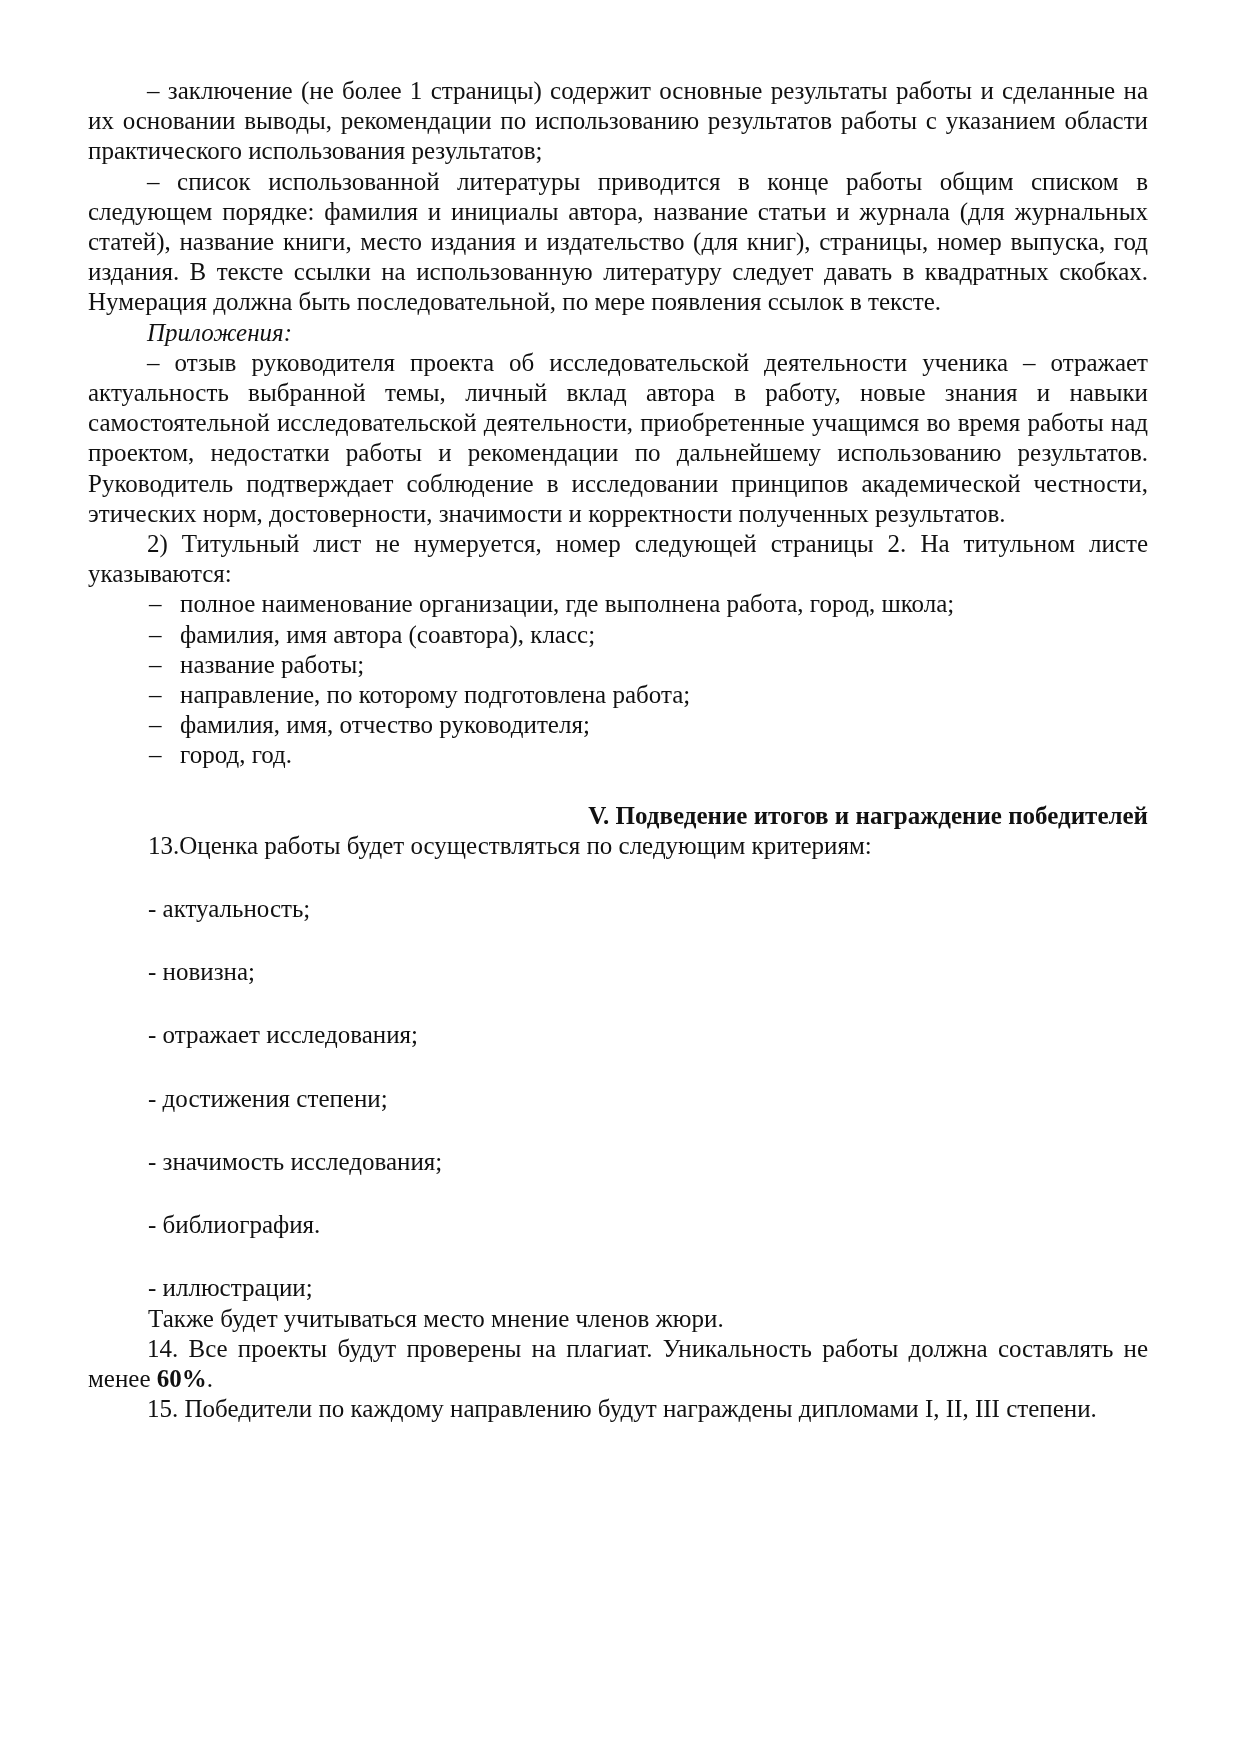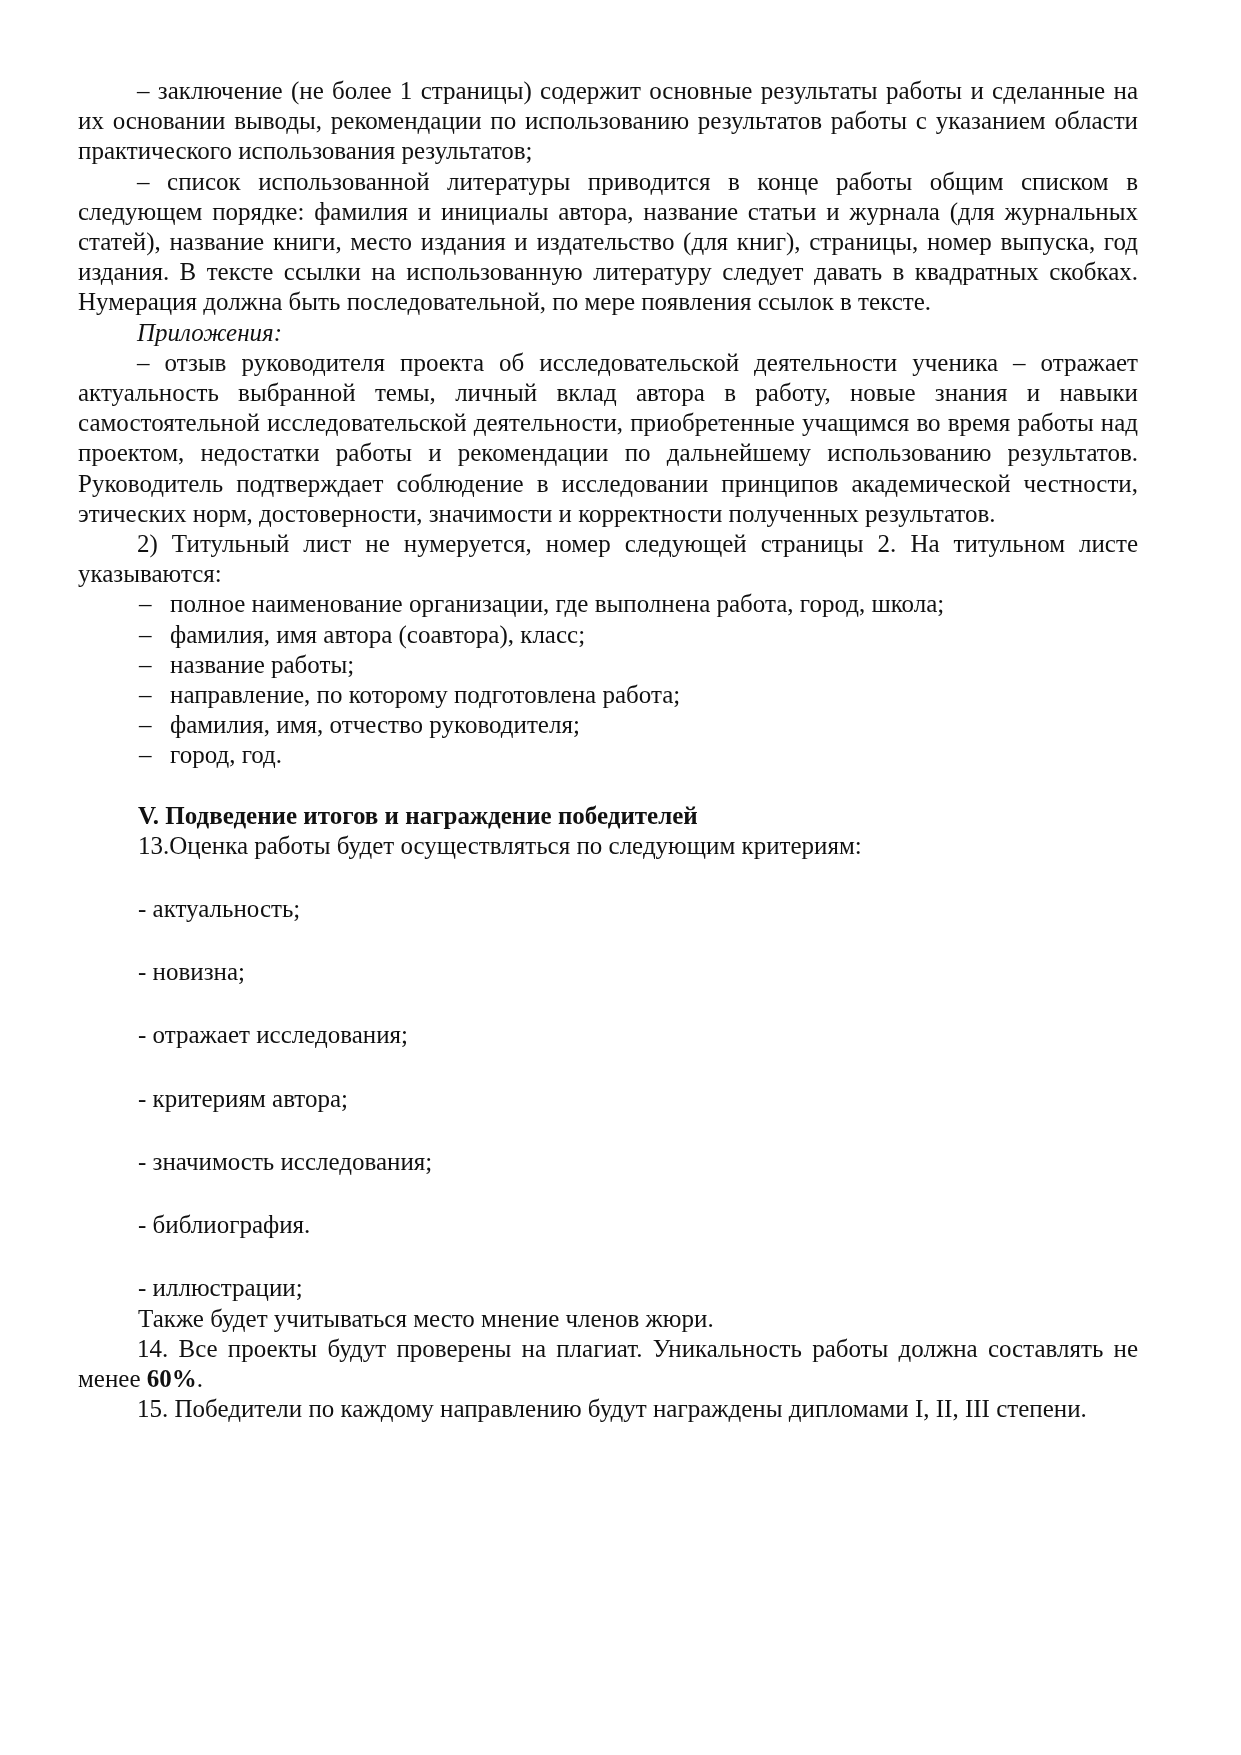--- a/index.html
+++ b/index.html
@@ -2,21 +2,21 @@
 <html><head>
   <meta charset="utf-8">
   <style>
     html, body { margin: 0; padding: 0; background: #ffffff; }
     body {
       width: 1241px; height: 1755px; position: relative; overflow: hidden;
       font-family: "Liberation Serif", "DejaVu Serif", serif;
       color: #111111;
     }
     .page {
-      position: absolute; left: 78px; top: 76px; width: 1060px;
+      position: absolute; left: 88px; top: 76px; width: 1060px;
       font-size: 25px; line-height: 30.2px;
     }
     .p { margin: 0; text-align: justify; text-indent: 59px; }
     .p.noindent { text-indent: 0; }
     .italic { font-style: italic; }
     .dash-list { list-style: none; margin: 0; padding: 0; }
     .dash-list li { position: relative; padding-left: 92px; }
     .dash-list li .dash { position: absolute; left: 61px; }
     .heading { font-weight: bold; margin: 30px 0 0 0; padding-left: 60px; }
     .plain-list { list-style: none; margin: 0; padding: 0 0 0 0; }
@@ -36,29 +36,29 @@
 
   <ul class="dash-list">
     <li><span class="dash">–</span><span>полное наименование организации, где выполнена работа, город, школа;</span></li>
     <li><span class="dash">–</span><span>фамилия, имя автора (соавтора), класс;</span></li>
     <li><span class="dash">–</span><span>название работы;</span></li>
     <li><span class="dash">–</span><span>направление, по которому подготовлена работа;</span></li>
     <li><span class="dash">–</span><span>фамилия, имя, отчество руководителя;</span></li>
     <li><span class="dash">–</span><span>город, год.</span></li>
   </ul>
 
-  <h2 class="heading" style="font-size:25px;line-height:30.2px;">V. Подведение итогов и награждение победителей</h2>
+  <h2 class="heading" style="font-size:25px;line-height:30.2px;text-align:right;">V. Подведение итогов и награждение победителей</h2>
 
   <div class="indent-block">
     <p class="p noindent">13.Оценка работы будет осуществляться по следующим критериям:</p>
     <ul class="plain-list">
       <li>- актуальность;</li>
       <li>- новизна;</li>
       <li>- отражает исследования;</li>
-      <li>- критериям автора;</li>
+      <li>- достижения степени;</li>
       <li>- значимость исследования;</li>
       <li>- библиография.</li>
       <li>- иллюстрации;</li>
     </ul>
     <p class="p noindent">Также будет учитываться место мнение членов жюри.</p>
   </div>
 
   <p class="p"><span>14. Все проекты будут проверены на плагиат. Уникальность работы должна составлять не менее </span><span class="bold">60%</span><span>.</span></p>
   <p class="p">15. Победители по каждому направлению будут награждены дипломами I, II, III степени.</p>
 </div>

